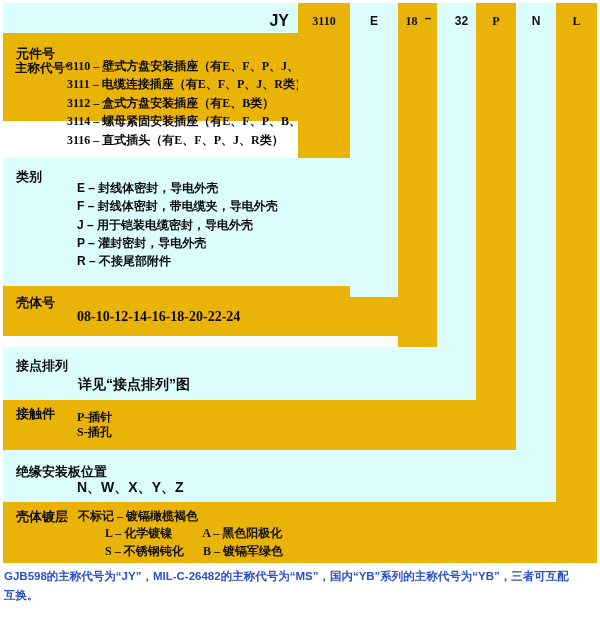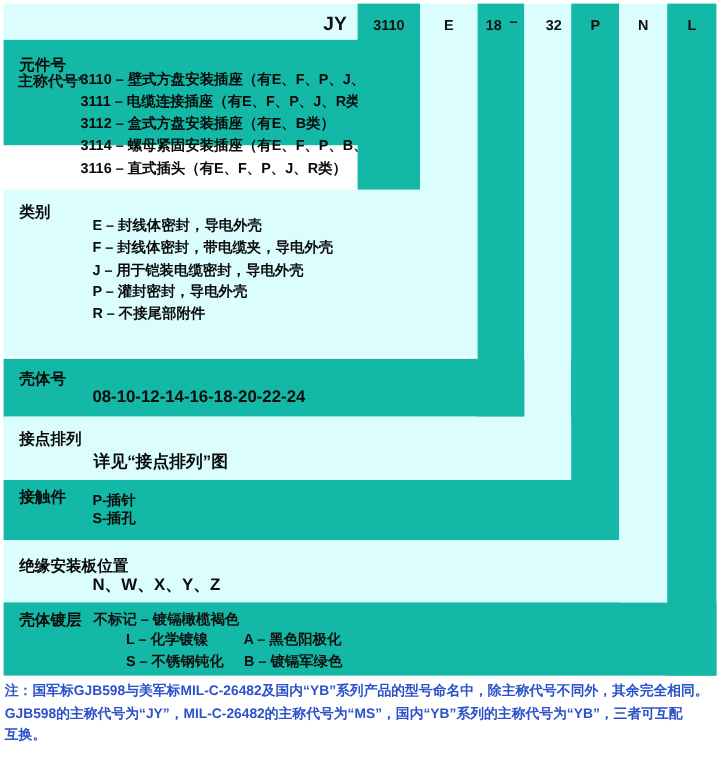--- a/index.html
+++ b/index.html
@@ -1,21 +1,21 @@
 <!DOCTYPE html>
 <html><head>
 <meta charset="utf-8">
 <style>
   html,body{margin:0;padding:0;background:#ffffff;}
   .page{
     position:relative;width:600px;height:639px;background:#ffffff;overflow:hidden;
     font-family:"Liberation Sans","DejaVu Sans",sans-serif;font-weight:bold;color:#111;
   }
   .box{position:absolute;}
-  .dark{background:#14b8a6;}
+  .dark{background:#eab308;font-family:Liberation Serif, serif;}
   .light{background:#DCFDFD;}
   .code{position:absolute;top:11px;left:0;width:100%;text-align:center;font-size:12px;color:#101010;}
   .sec-title{position:absolute;left:13px;font-size:13px;color:#0a0a0a;white-space:nowrap;}
   ul.items{position:absolute;margin:0;padding:0;list-style:none;font-size:12px;color:#0a0a0a;white-space:nowrap;}
   .content-line{position:absolute;font-size:14px;color:#0a0a0a;white-space:nowrap;}
   .hdr-label{position:absolute;left:12px;top:9px;font-size:12.5px;margin-top:48px;}
   .hdr-code{position:absolute;right:9px;top:9px;font-size:16px;}
   .plating-rows{position:absolute;left:75px;top:6px;font-size:12px;line-height:17.4px;white-space:nowrap;}
   .p-indent{padding-left:27px;}
   .pl{display:inline-block;width:95px;}
@@ -44,21 +44,21 @@
     <div class="sec-title" style="top:10px">类别</div>
     <ul class="items" style="left:74px;top:21px;line-height:18.3px">
       <li>E – 封线体密封，导电外壳</li>
       <li>F – 封线体密封，带电缆夹，导电外壳</li>
       <li>J – 用于铠装电缆密封，导电外壳</li>
       <li>P – 灌封密封，导电外壳</li>
       <li>R – 不接尾部附件</li>
     </ul>
   </div>
 
-  <div class="box dark" style="left:3px;top:299px;width:482px;height:50px">
+  <div class="box dark" style="left:3px;top:286px;width:482px;height:50px">
     <div class="sec-title" style="top:8px">壳体号</div>
     <div class="content-line" style="left:74px;top:23px">08-10-12-14-16-18-20-22-24</div>
   </div>
 
   <div class="box dark" style="left:3px;top:400px;width:513px;height:50px">
     <div class="sec-title" style="top:5px">接触件</div>
     <ul class="items" style="left:74px;top:10px;line-height:15px">
       <li>P-插针</li>
       <li>S-插孔</li>
     </ul>
@@ -112,18 +112,17 @@
   <div class="box light" style="left:516px;top:3px;width:40px;height:499px">
     <span class="code">N</span>
   </div>
   <div class="box dark" style="left:556px;top:3px;width:41px;height:560px">
     <span class="code">L</span>
   </div>
 
   <div class="box" style="left:421px;top:11px;width:14px;text-align:center;font-size:12px;color:#101010;">–</div>
 
   <div class="note" style="color:#2B52C8">
-    <div>注：国军标GJB598与美军标MIL-C-26482及国内“YB”系列产品的型号命名中，除主称代号不同外，其余完全相同。</div>
     <div>GJB598的主称代号为“JY”，MIL-C-26482的主称代号为“MS”，国内“YB”系列的主称代号为“YB”，三者可互配</div>
     <div>互换。</div>
   </div>
 
 </div>
 
 </body></html>

